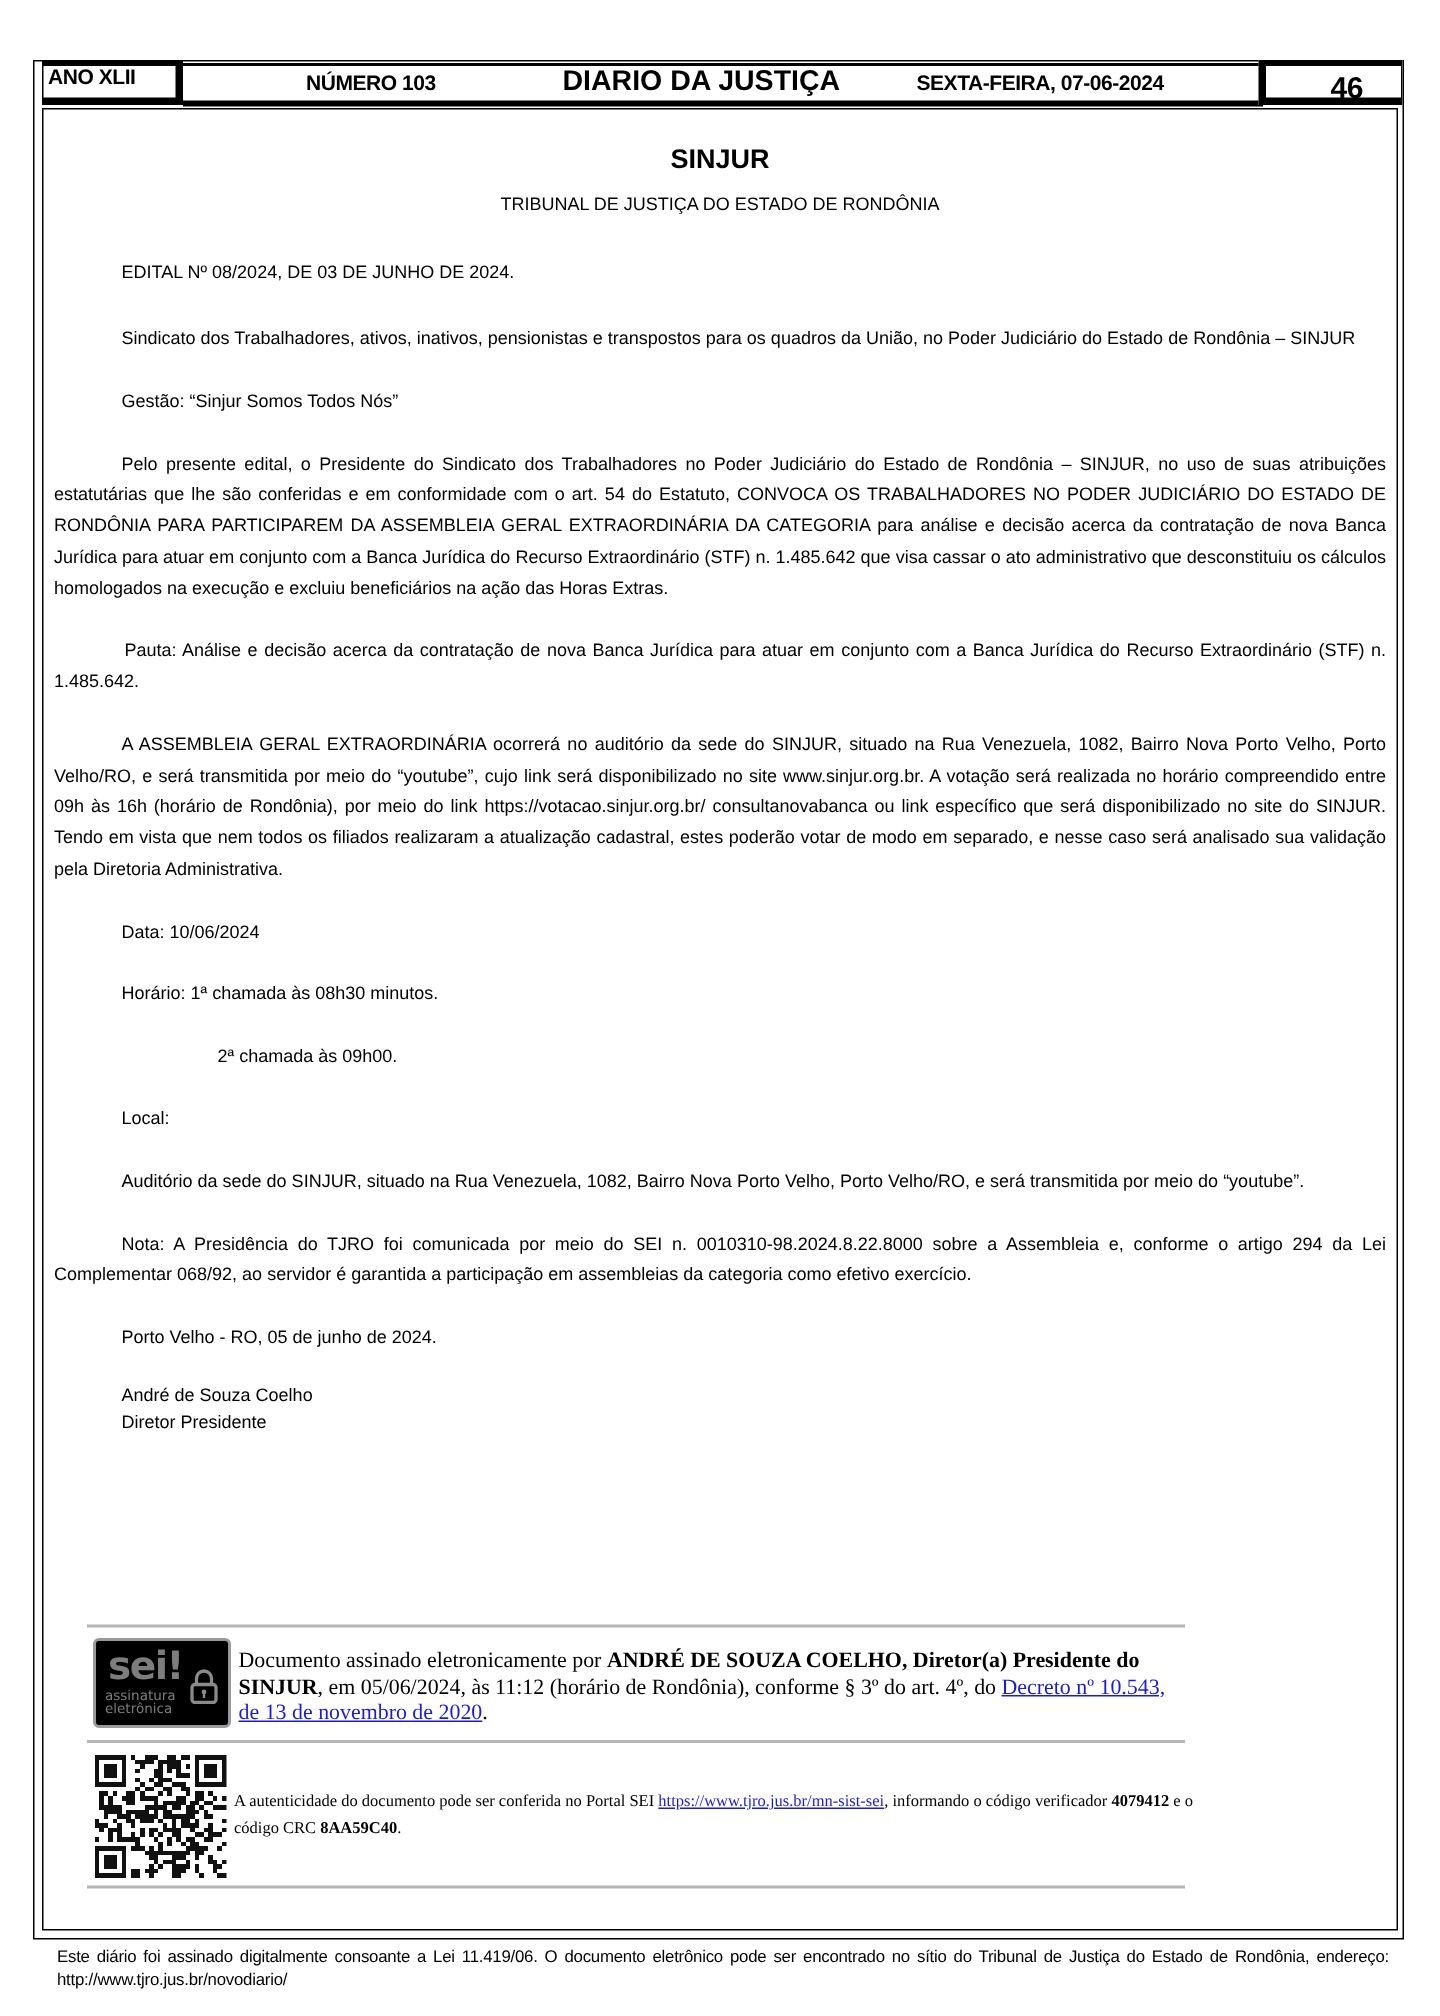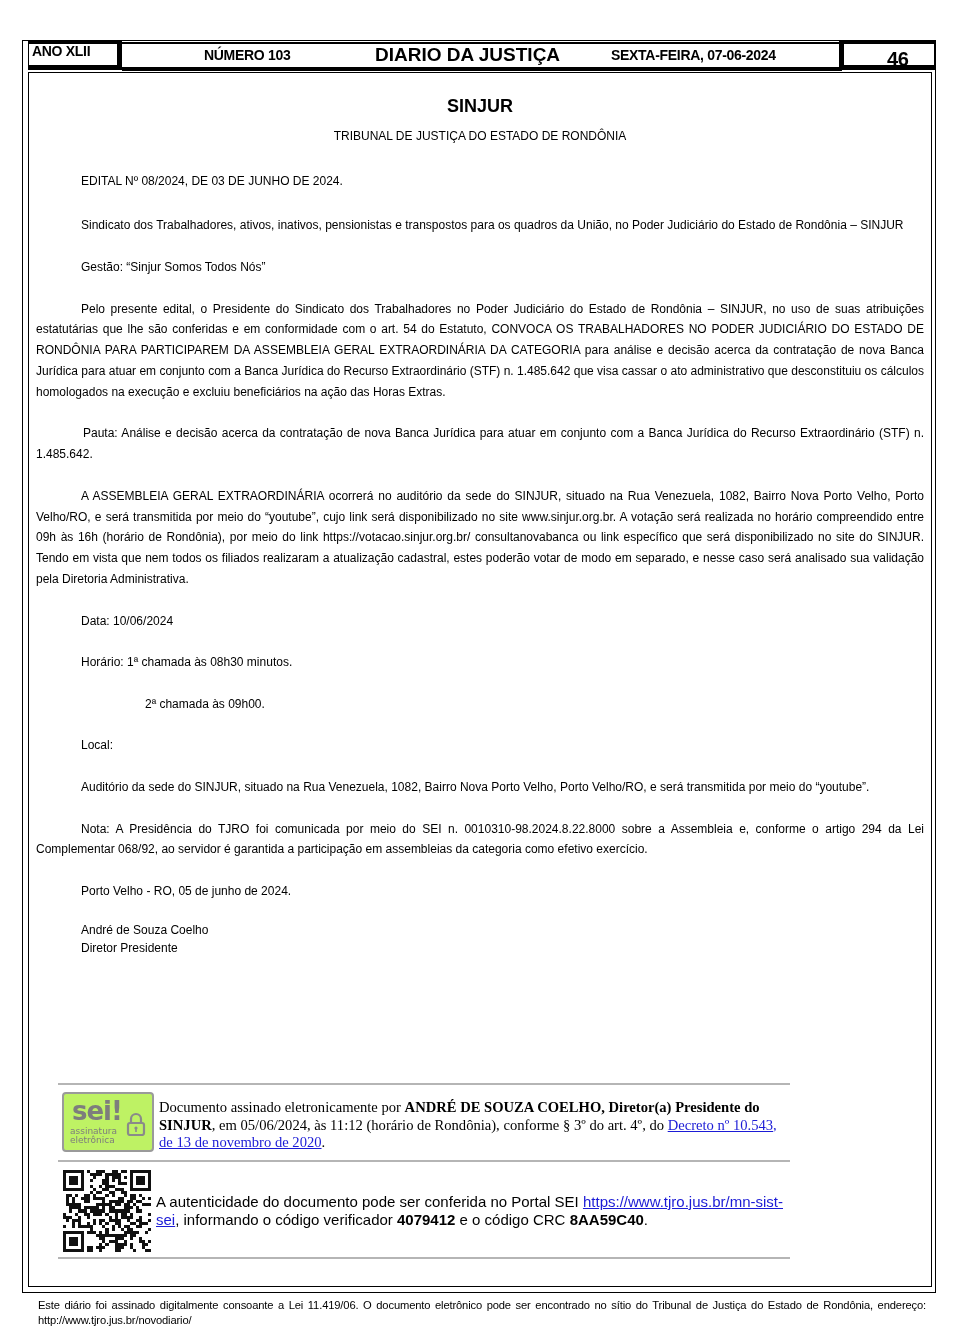--- a/index.html
+++ b/index.html
@@ -27,27 +27,27 @@
     
     .content { position: absolute; left: 36px; top: 126px; width: 888px; font-family: "Liberation Sans", sans-serif; font-size: 12px; line-height: 20.8px; }
     .center { text-align: center; }
     .p { text-align: justify; text-indent: 45px; margin: 0; }
     .gap { height: 20.8px; }
     .indent { padding-left: 45px; }
     .indent2 { padding-left: 109px; }
 
     
     .sei-rule { position: absolute; left: 58px; width: 732px; height: 2px; background: #b5b5b5; }
-    .sei-logo { position: absolute; left: 62px; top: 1092px; width: 92px; height: 60px; border: 2px solid #9a9a9a; border-radius: 4px; box-sizing: border-box; background:#bef264; }
+    .sei-logo { position: absolute; left: 62px; top: 1092px; width: 92px; height: 60px; border: 2px solid #9a9a9a; border-radius: 4px; box-sizing: border-box; background:#000000; }
     .sei-word { position: absolute; left: 8px; top: 2px; font-family: "DejaVu Sans", sans-serif; font-weight: bold; font-size: 26px; color:#7d7d7d; letter-spacing:-1px; line-height: 30px; }
     .sei-sub { position: absolute; left: 6px; font-family: "DejaVu Sans", sans-serif; font-size: 9px; line-height: 9px; color:#7d7d7d; }
     .sei-lock { position: absolute; left: 62px; top: 18px; width: 20px; height: 24px; }
     .sei-text { position: absolute; left: 159px; top: 1099px; width: 632px; font-family: "Liberation Serif", serif; font-size: 14.6px; line-height: 17.5px; }
     .qr { position: absolute; left: 63px; top: 1170px; width: 88px; height: 82px; }
-    .auth-text { position: absolute; left: 156px; top: 1193px; width: 640px; font-family: Liberation Sans, sans-serif; font-size: 15px; line-height: 17.5px; }
+    .auth-text { position: absolute; left: 156px; top: 1193px; width: 640px; font-family: Liberation Serif, serif; font-size: 11px; line-height: 17.5px; }
     a.lnk { color: #1b1bd6; text-decoration: underline; }
 
     .footer { position: absolute; left: 38px; top: 1298px; width: 888px; font-family: Liberation Sans, sans-serif; font-size: 11.2px; line-height: 15px; text-align: justify; letter-spacing: -0.15px; }
   </style>
 </head>
 <body>
 
 <div class="outer-frame"></div>
 <div class="inner-frame"></div>
 

